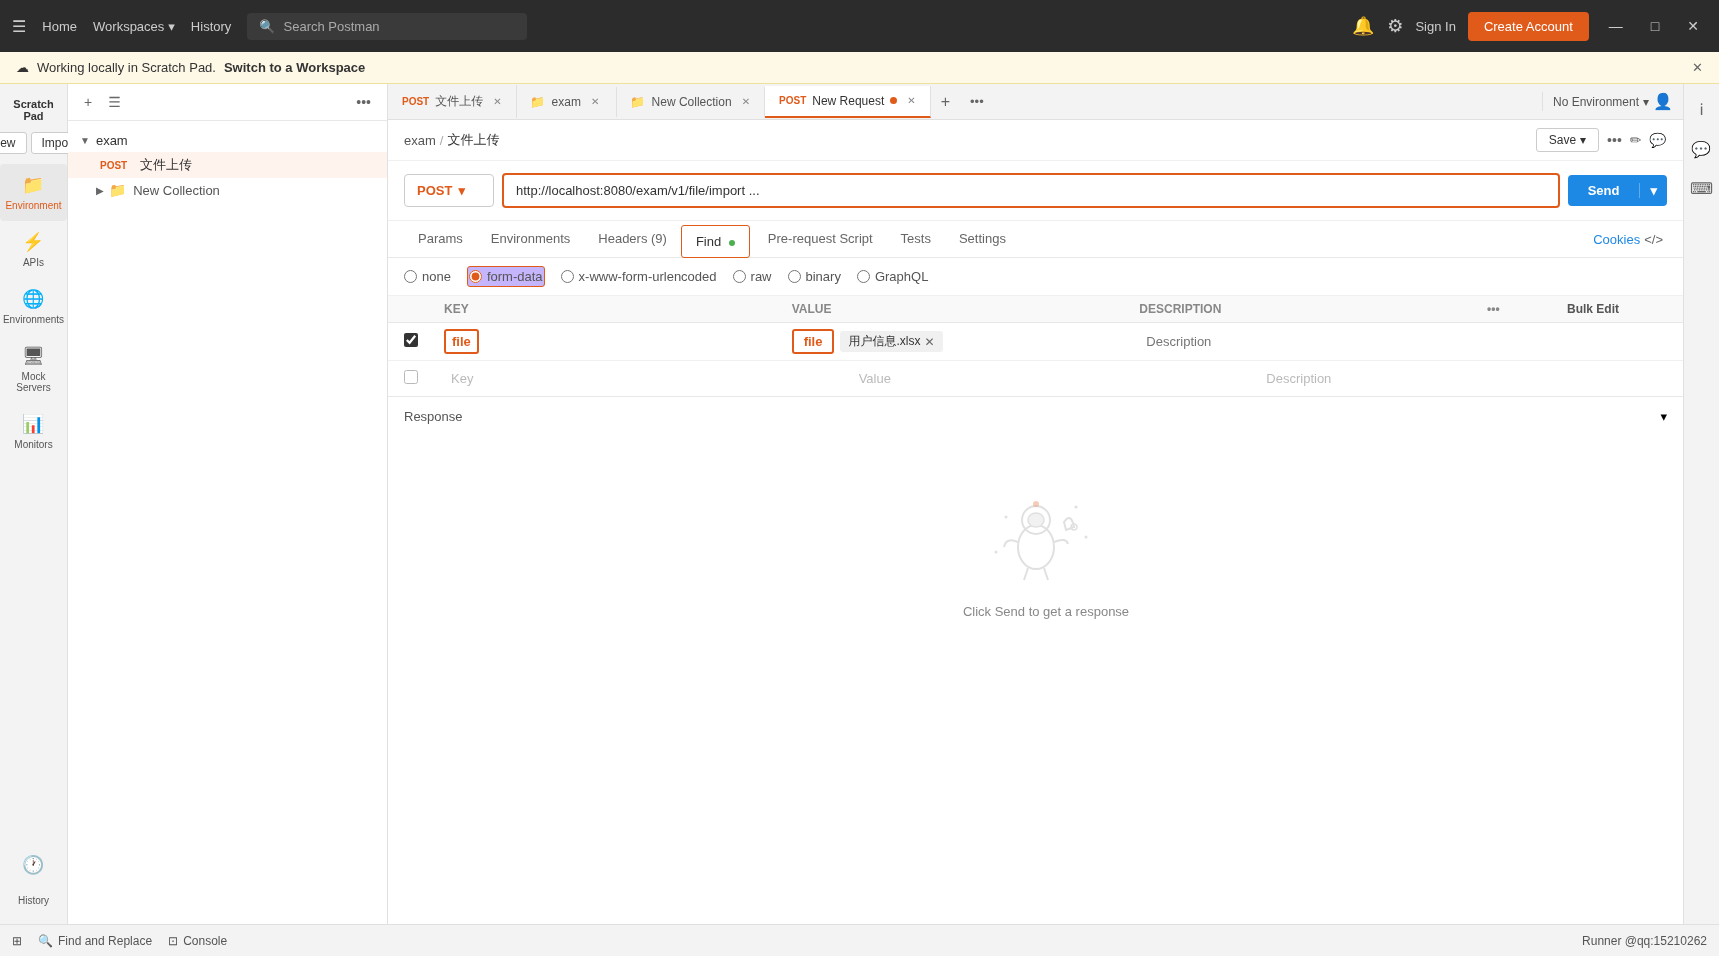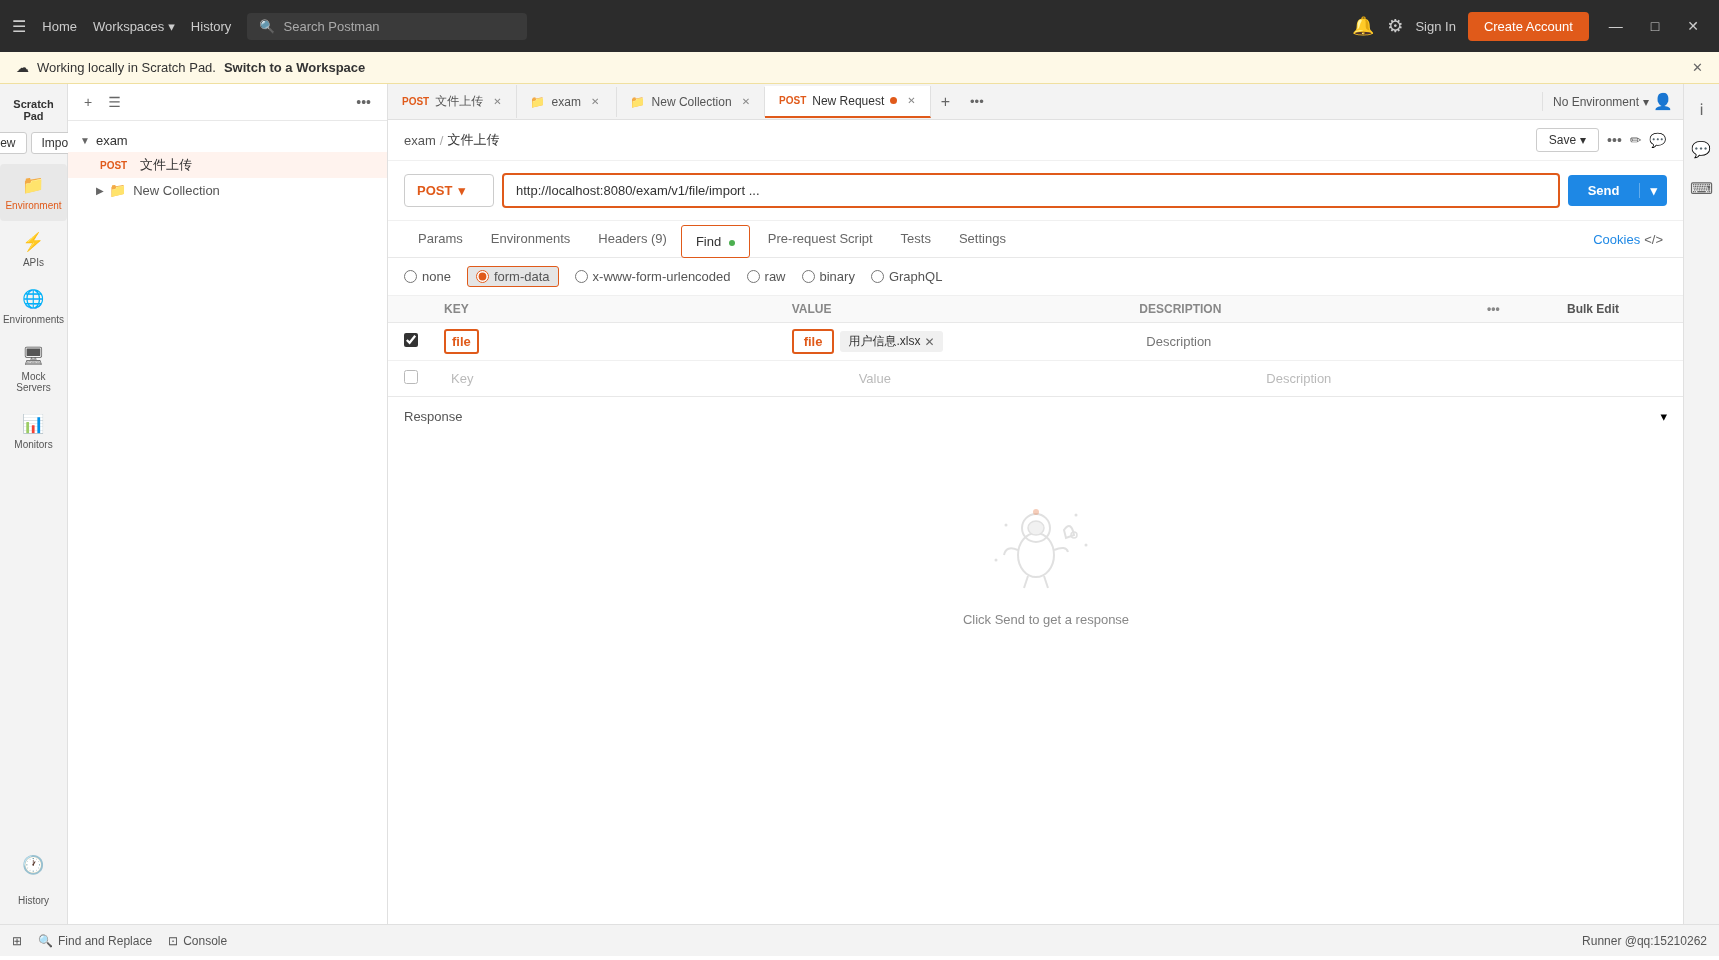--- a/index.html
+++ b/index.html
@@ -173,21 +173,21 @@
     .cookies-link { margin-left: auto; color: #1e88e5; font-size: 13px; cursor: pointer; }
     .code-icon { color: #666; font-size: 13px; cursor: pointer; padding: 8px 4px; }
 
     
     .body-options {
       display: flex; align-items: center; padding: 8px 16px; gap: 16px;
       border-bottom: 1px solid #f0f0f0;
     }
     .radio-option { display: flex; align-items: center; gap: 5px; font-size: 13px; color: #555; cursor: pointer; }
     .radio-input { accent-color: #e05a1a; }
-    .radio-option.active-option { background: #e5e5e5; border: 1px solid #e05a1a; border-radius: 3px; padding: 2px 8px; }
+    .radio-option.active-option { background: #c4b5fd; border: 1px solid #e05a1a; border-radius: 3px; padding: 2px 1px; }
 
     
     .params-table { width: 100%; }
     .table-header {
       display: grid; grid-template-columns: 40px 1fr 1fr 1fr 80px 100px;
       padding: 6px 16px; background: #f9f9f9; border-bottom: 1px solid #e8e8e8;
       font-size: 12px; color: #888; font-weight: 600;
     }
     .table-row {
       display: grid; grid-template-columns: 40px 1fr 1fr 1fr 80px 100px;
@@ -218,21 +218,21 @@
     }
     .file-tag-close { cursor: pointer; color: #666; }
     .checkbox-input { accent-color: #333; width: 14px; height: 14px; }
 
     
     .response-area {
       padding: 12px 16px; border-top: 1px solid #e8e8e8;
     }
     .response-header {
       display: flex; align-items: center; justify-content: space-between;
-      margin-bottom: 16px;
+      margin-bottom: 8px;
     }
     .response-title { font-size: 13px; color: #555; }
     .response-body {
       display: flex; flex-direction: column; align-items: center;
       justify-content: center; padding: 40px 0; color: #888;
     }
     .astronaut-svg { width: 120px; height: 120px; opacity: 0.6; }
     .response-hint { font-size: 13px; color: #888; margin-top: 12px; margin-left: 21px; }
 
     

